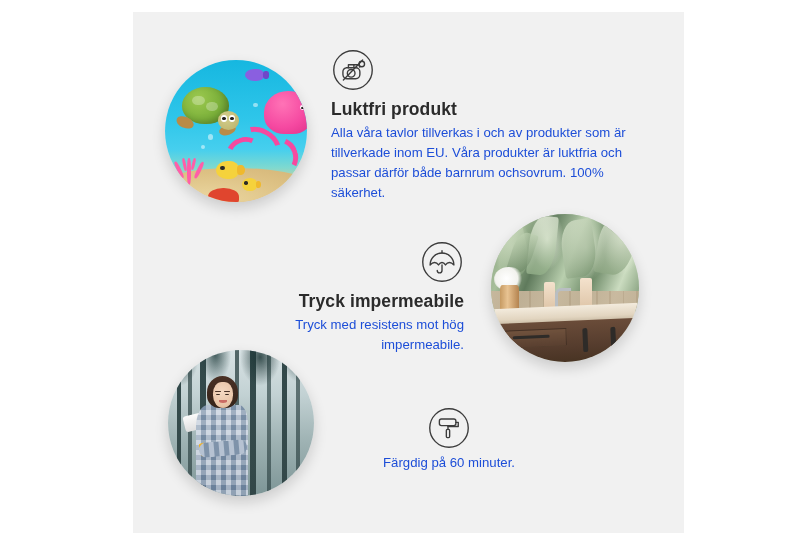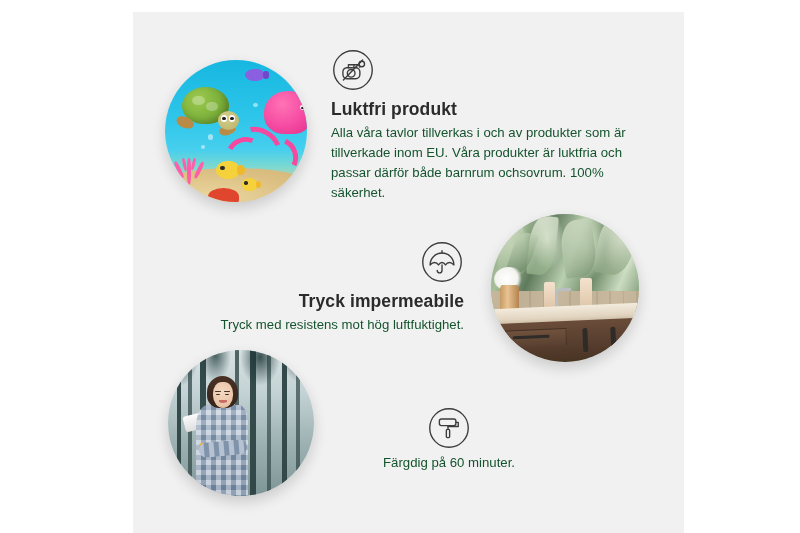--- a/index.html
+++ b/index.html
@@ -55,21 +55,21 @@
   .feature .title {
     font-size: 17.5px;
     font-weight: bold;
     color: #2b2b2b;
     margin-top: 7px;
     letter-spacing: 0.1px;
     line-height: 1.2;
   }
   .feature .body {
     font-size: 13.2px;
-    color: #14532d;
+    color: #1d4ed8;
     line-height: 1.52;
     margin-top: 3px;
   }
   .feature.align-right { text-align: right; }
   .feature.align-center { text-align: center; }
 
   svg.ic { display: block; }
 
   
   .sea {
@@ -365,21 +365,21 @@
     <div class="feature align-right" style="left:85px; top:228px; width:246px;">
       <span class="icon-wrap">
         <svg class="ic" viewBox="0 0 48 48" width="44" height="44" fill="none" stroke="#3c3c3c" stroke-width="1.5" stroke-linecap="round" stroke-linejoin="round" style="margin-left:auto">
           <circle cx="24" cy="24" r="21"></circle>
           <path d="M11 27.2c0-7.2 5.8-13 13-13s13 5.8 13 13c-1.9-2.1-3.5-2.6-4.9-2.6s-2.9.6-4.3 2.6c-1.3-2-2.6-2.6-3.8-2.6s-2.5.6-3.8 2.6c-1.4-2-2.9-2.6-4.3-2.6s-3 .5-4.9 2.6z"></path>
           <path d="M24 27.2v6.1a2.6 2.6 0 0 1-5.2 0"></path>
           <path d="M24 11.6v2.6"></path>
         </svg>
       </span>
       <div class="title">Tryck impermeabile</div>
-      <div class="body">Tryck med resistens mot hög luftfuktighet.</div>
+      <div class="body">Tryck med resistens mot hög impermeabile.</div>
     </div>
 
     <div class="medallion" style="left:358px; top:202px; width:148px; height:148px;">
       <div class="art bath">
         <div class="bath-wall">
           <span class="leaf l1"></span>
           <span class="leaf l2"></span>
           <span class="leaf l3"></span>
           <span class="leaf l4"></span>
           <span class="leaf l5"></span>

